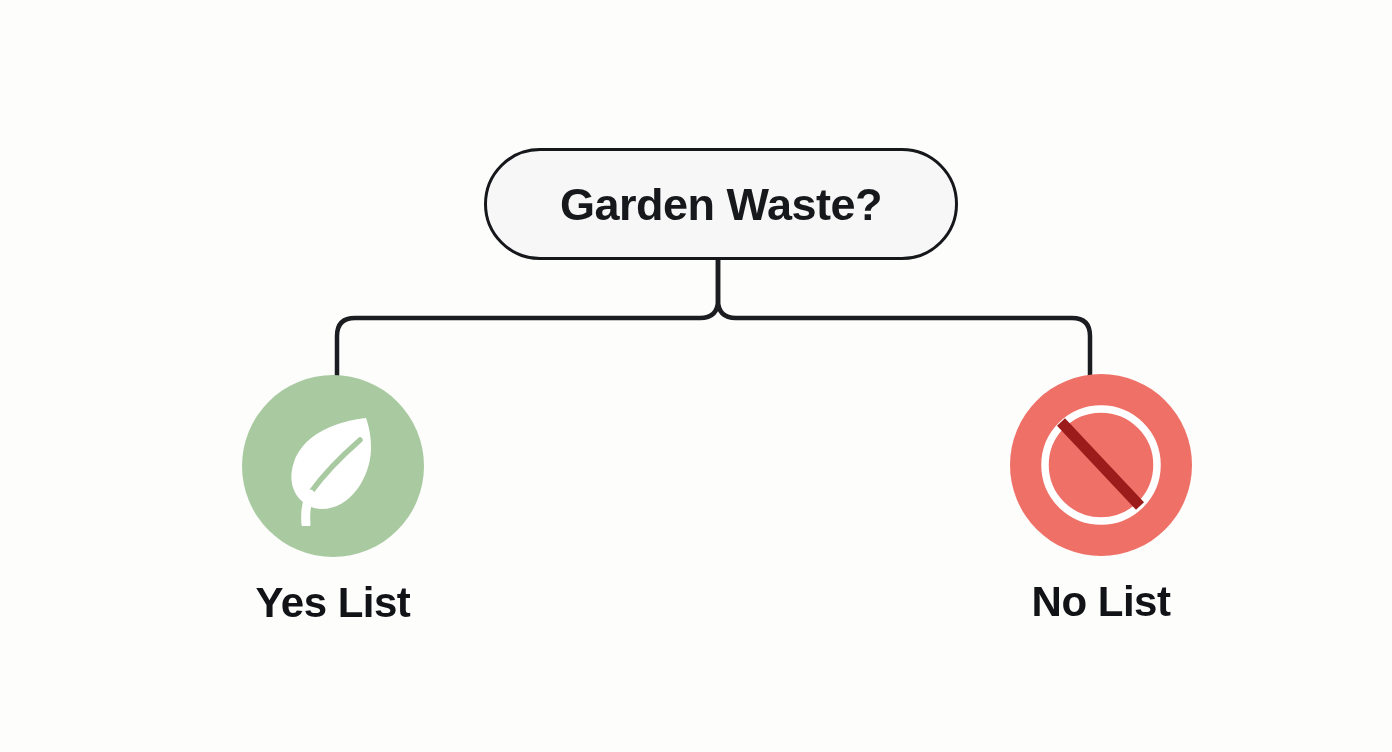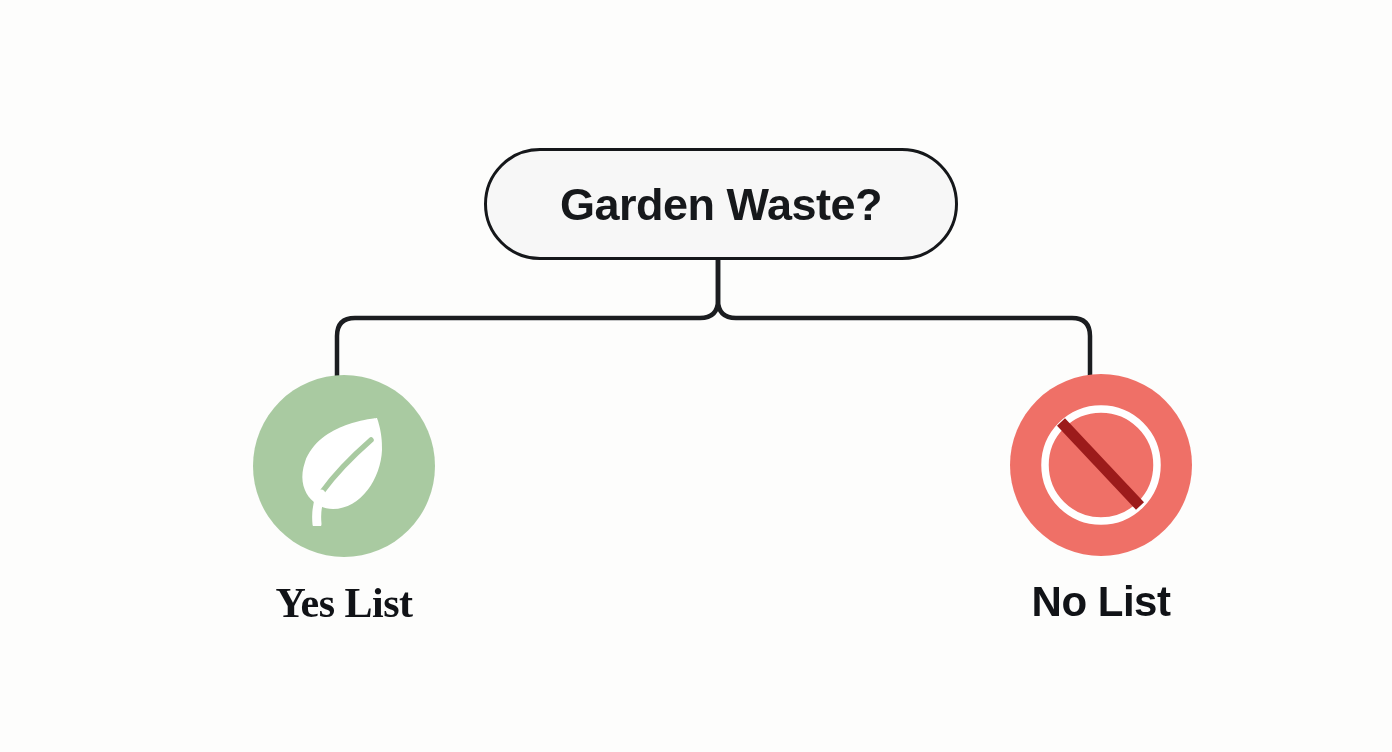--- a/index.html
+++ b/index.html
@@ -56,21 +56,21 @@
   }
 
   
   .branch-node {
     position: absolute;
     width: 260px;
     display: flex;
     flex-direction: column;
     align-items: center;
   }
-  #branch-yes { left: 214px; top: 375px; font-family: Liberation Serif, serif; }
+  #branch-yes { left: 203px; top: 375px; }
   #branch-no  { left: 971px; top: 374px; }
 
   .branch-icon-circle {
     width: 182px;
     height: 182px;
     border-radius: 50%;
     display: flex;
     align-items: center;
     justify-content: center;
     position: relative;

